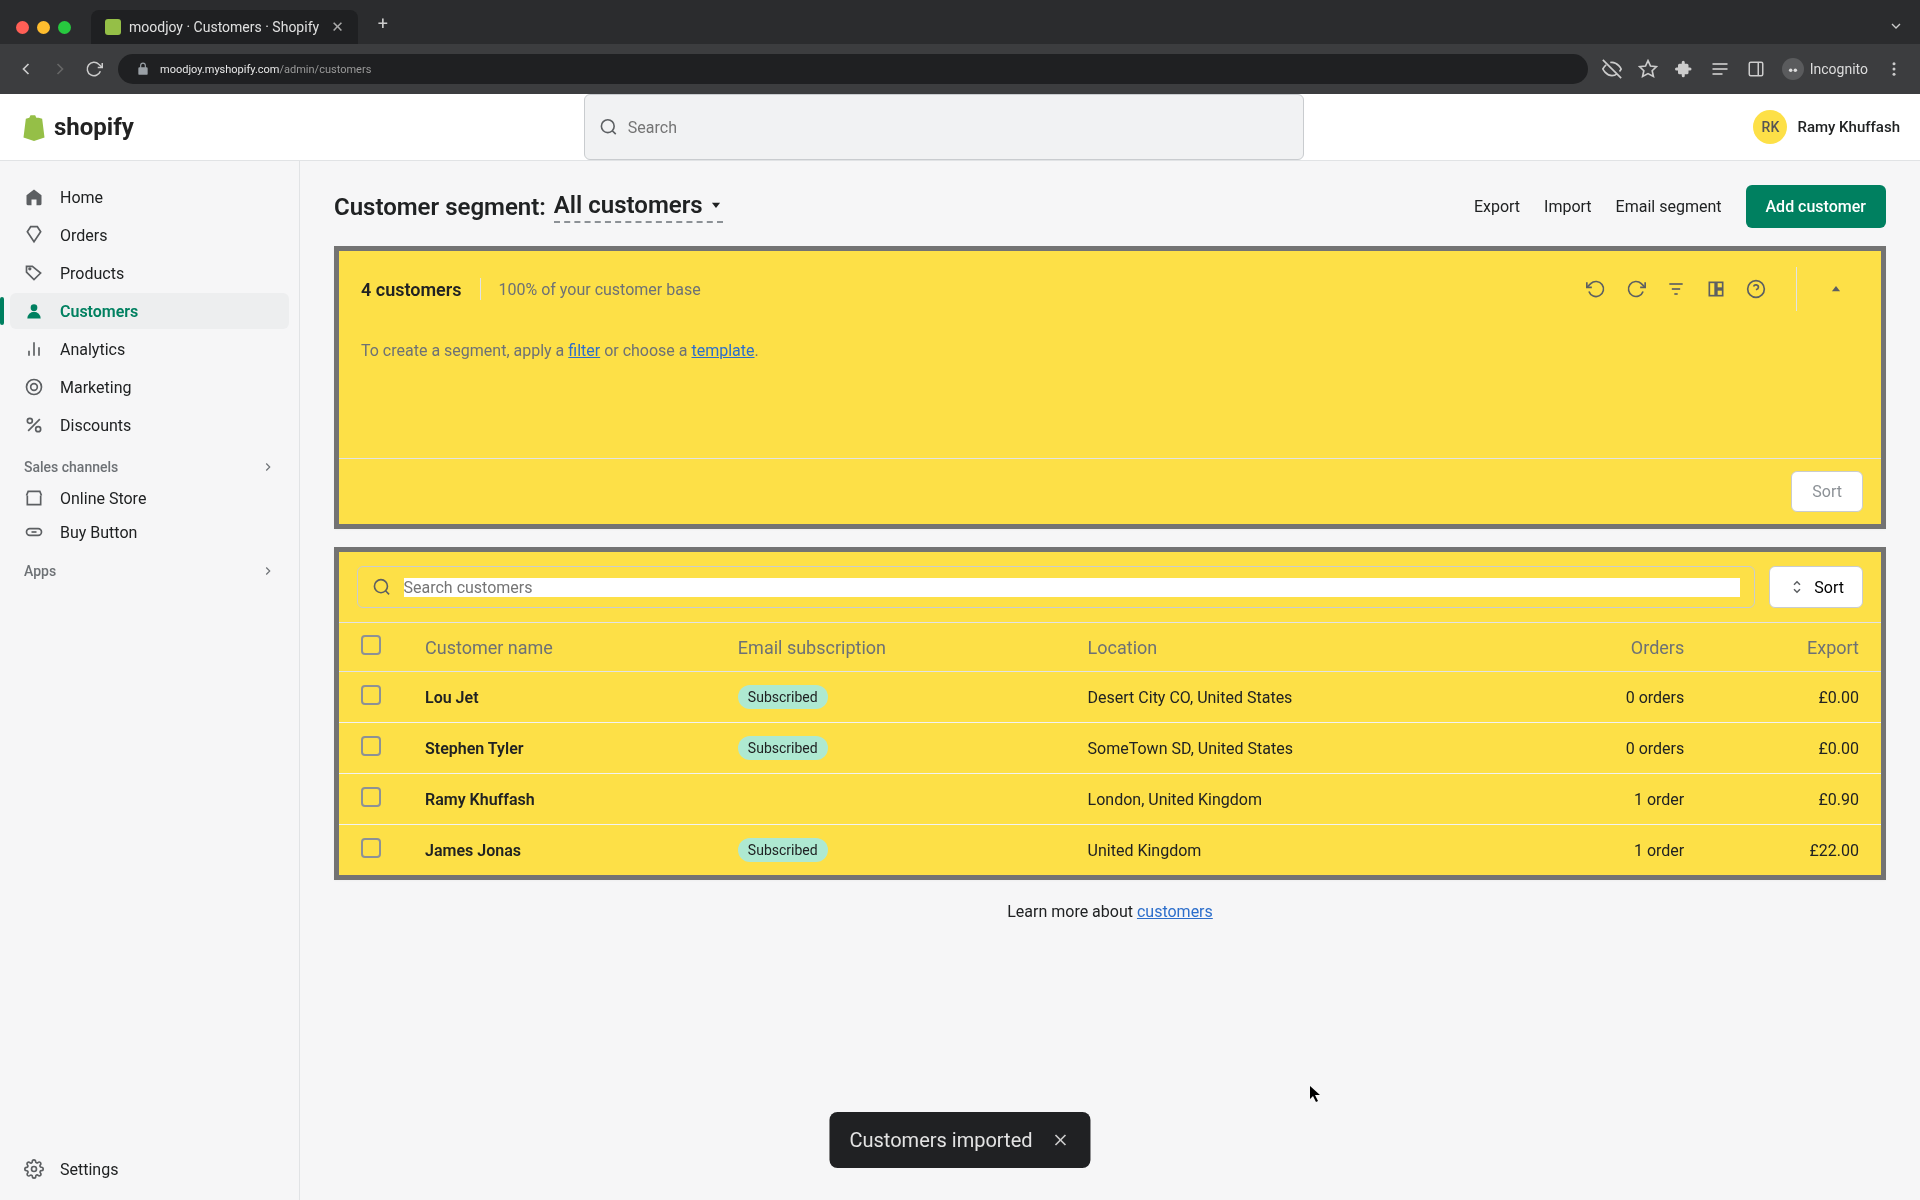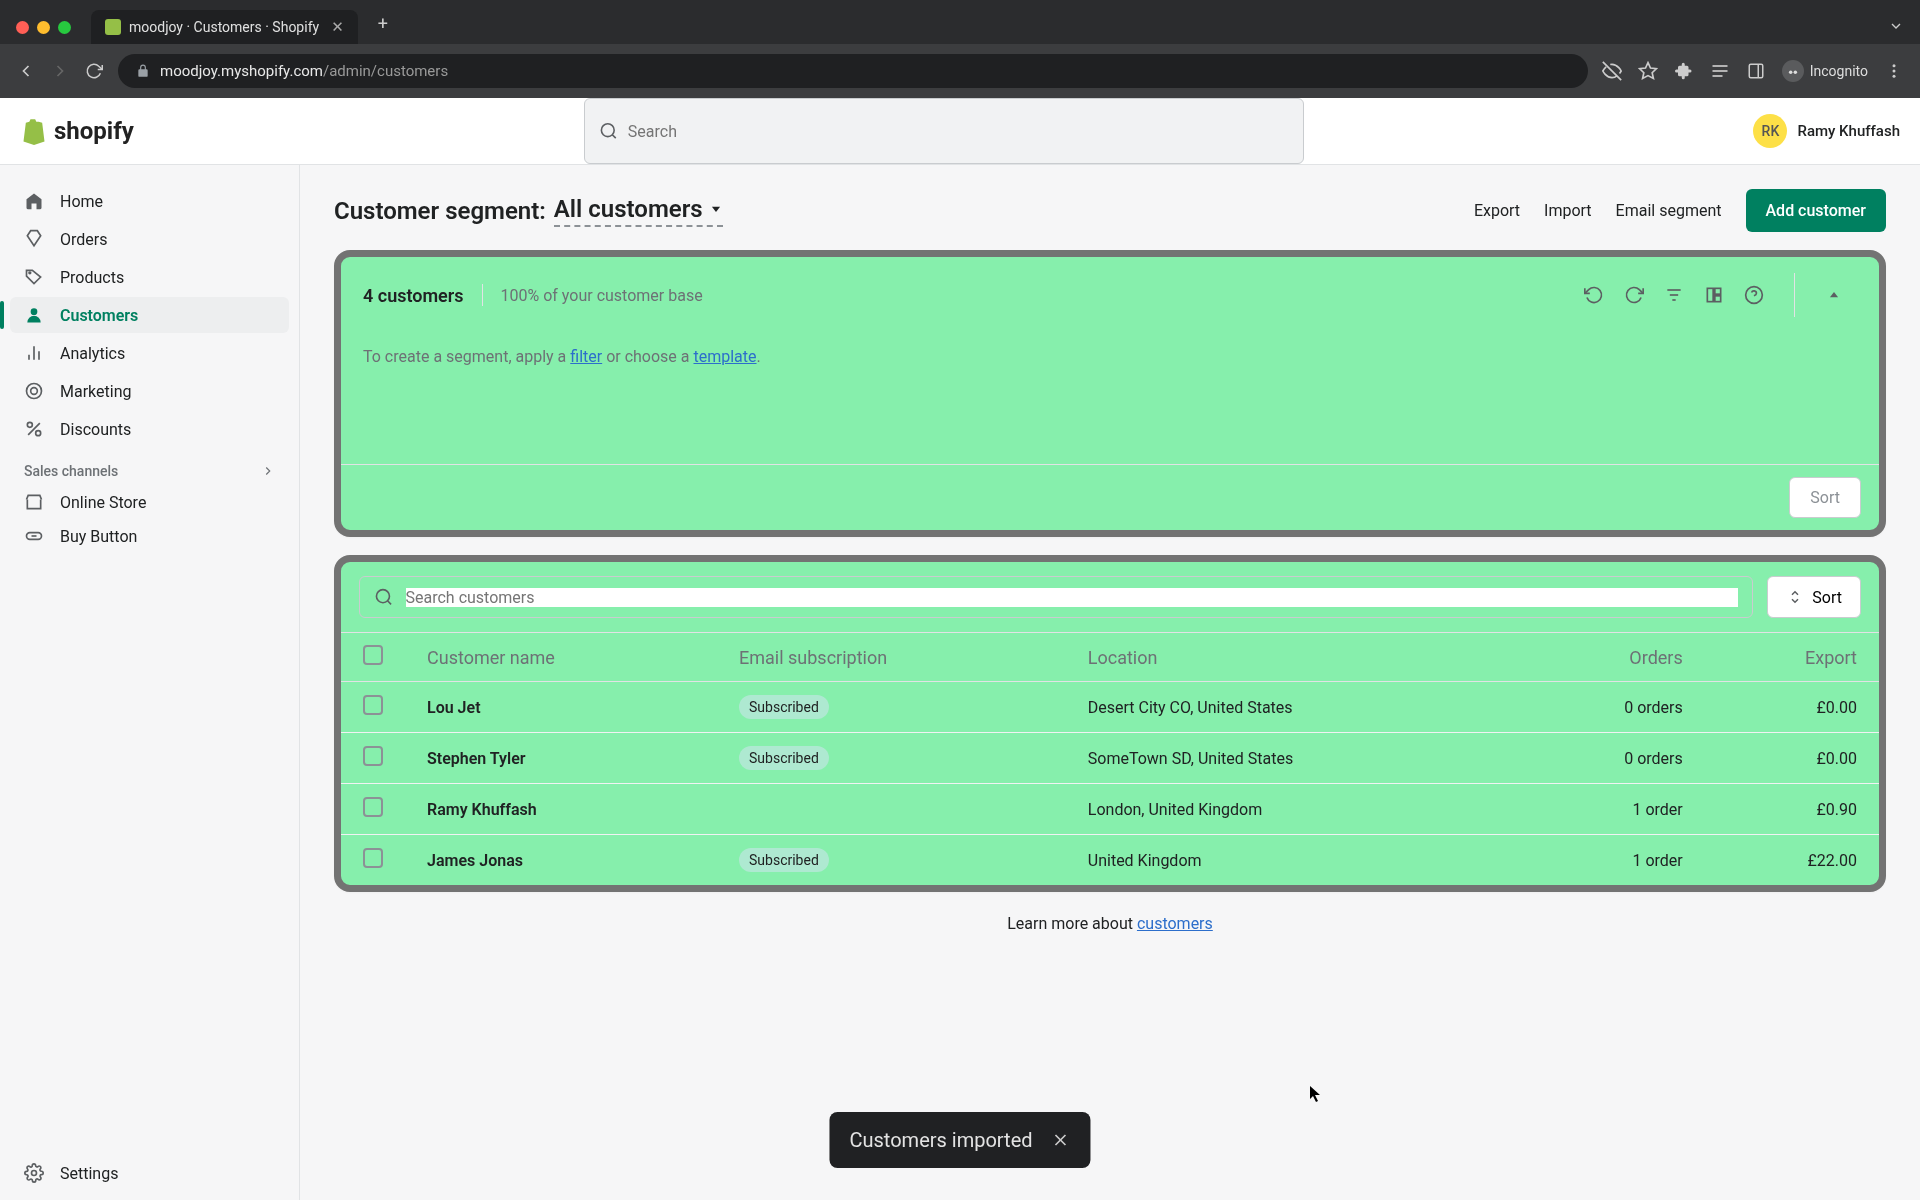--- a/index.html
+++ b/index.html
@@ -15,21 +15,21 @@
 .tl.green { background: #27c93f; }
 .tab { background: #1f2022; border-radius: 8px 8px 0 0; padding: 8px 14px; display: flex; align-items: center; gap: 8px; font-size: 14px; color: #e0e0e0; margin-bottom: -10px; }
 .favicon { width: 16px; height: 16px; background: #95bf47; border-radius: 3px; display:inline-block;}
 .tab-close { color: #aaa; font-size: 15px; cursor: pointer; margin-left: 4px;}
 .new-tab { color: #ccc; font-size: 18px; margin-left: 10px; cursor:pointer;}
 .chevron-down-browser { margin-left:auto; color:#ccc;}
 
 .address-bar { display: flex; align-items: center; padding: 10px 16px; gap: 14px; background: #3c3d3f; }
 .nav-icon { width: 20px; height: 20px; color: #ccc; display:flex; align-items:center; justify-content:center; }
 .nav-icon.disabled { color: #666; }
-.url-bar { flex: 1; background: #1f2022; border-radius: 20px; padding: 8px 18px; font-size: 15px; color: #ccc; display:flex; align-items:center; gap:10px;}
+.url-bar { flex: 1; background: #1f2022; border-radius: 20px; padding: 8px 18px; font-size: 11px; color: #ccc; display:flex; align-items:center; gap:10px;}
 .url-domain { color: #e8e8e8; }
 .url-path { color: #999; }
 .right-icons { display: flex; gap: 16px; align-items: center; }
 .incognito { display:flex; align-items:center; gap:6px; font-size:14px; color:#ddd;}
 .incognito-icon { width:22px; height:22px; border-radius:50%; background:#5a5b5d; display:flex; align-items:center; justify-content:center;}
 
 
 .topbar { height: 67px; background: #fff; display: flex; padding: 0 20px; border-bottom: 1px solid #e1e3e5; }
 .logo { font-weight: 700; font-size: 24px; color: #222; display:flex; align-items:center; gap:6px;}
 .logo-icon { width:28px; height:28px; color:#95bf47;}
@@ -52,21 +52,21 @@
 .settings-item { margin-top:auto; display:flex; align-items:center; gap:16px; padding:8px 14px; font-size:16px; color:#202223; cursor:pointer;}
 
 .main { flex:1; padding: 24px 34px; overflow:auto; }
 .page-header { display:flex; align-items:center; margin-bottom:18px;}
 .page-title { font-size:24px; font-weight:600; color:#202223; }
 .segment-link { font-size:24px; font-weight:600; color:#202223; border-bottom:2px dashed #8c9196; padding-bottom:2px; margin-left:8px; display:inline-flex; align-items:center; gap:6px;}
 .header-actions { margin-left:auto; display:flex; gap:24px; align-items:center;}
 .link-btn { background:none; border:none; font-size:16px; color:#202223; cursor:pointer;}
 .primary-btn { background:#008060; color:#fff; border:none; border-radius:6px; padding:12px 20px; font-size:16px; font-weight:500; cursor:pointer;}
 
-.card { background:#86efac; border:7px solid #737373; border-radius:16px; box-shadow:0 1px 2px rgba(0,0,0,0.03);}
+.card { background:#fde047; border:5px solid #737373; border-radius:0; box-shadow:0 1px 2px rgba(0,0,0,0.03);}
 .segment-card { margin-bottom:18px;}
 .seg-header { display:flex; align-items:center; padding:16px 22px; }
 .seg-count { font-size:18px; font-weight:600; color:#202223;}
 .seg-divider { width:1px; height:22px; background:#e1e3e5; margin:0 18px;}
 .seg-sub { font-size:16px; color:#6d7175;}
 .seg-actions { margin-left:auto; display:flex; gap:16px; align-items:center;}
 .seg-icon-btn { width:24px; height:24px; color:#5c5f62; display:flex; align-items:center; justify-content:center; cursor:pointer;}
 .seg-right-divider { width:1px; height:44px; background:#e1e3e5; margin:0 0 0 12px;}
 .seg-collapse { width:46px; display:flex; align-items:center; justify-content:center; cursor:pointer; color:#5c5f62;}
 
@@ -303,20 +303,26 @@
     <div class="channel-item">
       <span class="nav-icon-s">
           <svg width="20" height="20" viewBox="0 0 24 24" fill="none" stroke="currentColor" stroke-width="2">
             <rect x="3" y="8" width="18" height="8" rx="4"></rect>
             <line x1="9" y1="12" x2="15" y2="12"></line>
           </svg>
         </span>
       <span>Buy Button</span>
     </div>
 
+    <div class="section-header">
+      <span>Apps</span>
+      <svg width="14" height="14" viewBox="0 0 24 24" fill="none" stroke="#6d7175" stroke-width="2">
+          <polyline points="9 18 15 12 9 6"></polyline>
+        </svg>
+    </div>
 
     <div class="settings-item">
       <span class="nav-icon-s">
           <svg width="20" height="20" viewBox="0 0 24 24" fill="none" stroke="currentColor" stroke-width="2">
             <circle cx="12" cy="12" r="3"></circle>
             <path d="M19.4 15a1.65 1.65 0 0 0 .33 1.82l.06.06a2 2 0 1 1-2.83 2.83l-.06-.06a1.65 1.65 0 0 0-1.82-.33 1.65 1.65 0 0 0-1 1.51V21a2 2 0 0 1-4 0v-.09a1.65 1.65 0 0 0-1-1.51 1.65 1.65 0 0 0-1.82.33l-.06.06a2 2 0 1 1-2.83-2.83l.06-.06a1.65 1.65 0 0 0 .33-1.82 1.65 1.65 0 0 0-1.51-1H3a2 2 0 0 1 0-4h.09a1.65 1.65 0 0 0 1.51-1 1.65 1.65 0 0 0-.33-1.82l-.06-.06a2 2 0 1 1 2.83-2.83l.06.06a1.65 1.65 0 0 0 1.82.33h0a1.65 1.65 0 0 0 1-1.51V3a2 2 0 0 1 4 0v.09a1.65 1.65 0 0 0 1 1.51h0a1.65 1.65 0 0 0 1.82-.33l.06-.06a2 2 0 1 1 2.83 2.83l-.06.06a1.65 1.65 0 0 0-.33 1.82v0a1.65 1.65 0 0 0 1.51 1H21a2 2 0 0 1 0 4h-.09a1.65 1.65 0 0 0-1.51 1z"></path>
           </svg>
         </span>
       <span>Settings</span>
     </div>

